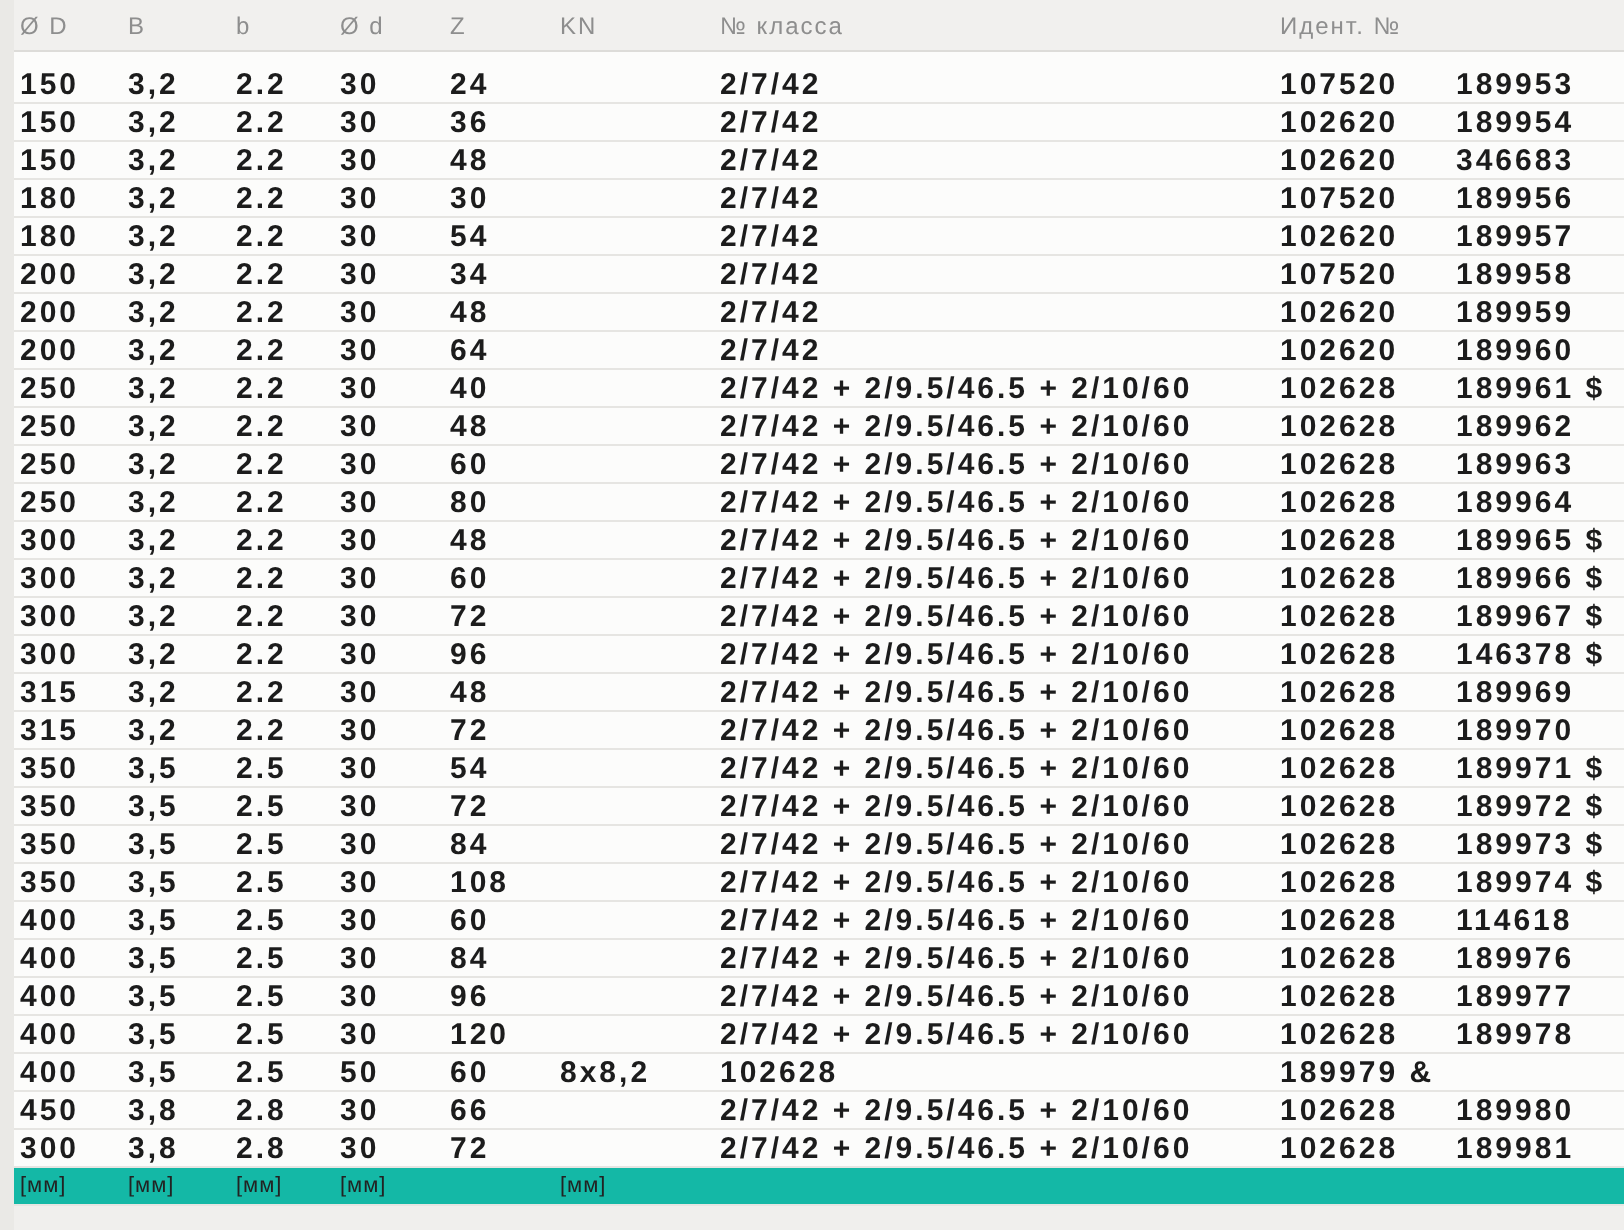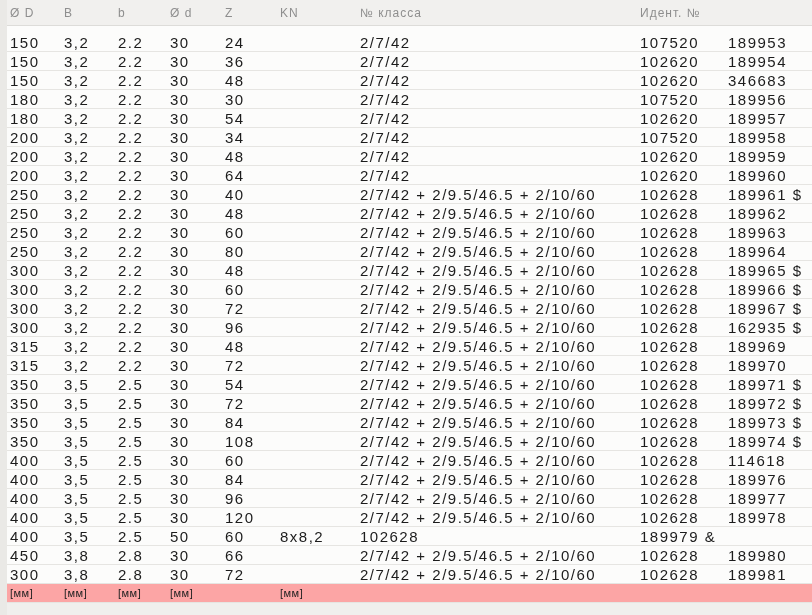--- a/index.html
+++ b/index.html
@@ -49,24 +49,25 @@
     background: #fcfcfb;
   }
   .data-row {
     height: 19px;
     background: #fcfcfb;
     border-bottom: 1px solid #e6e5e2;
     color: #1c1c1c;
     font-size: 15px;
     letter-spacing: 1.5px;
     white-space: nowrap;
+    font-weight: bold;
   }
   .units-row {
     height: 19px;
-    background: #fca5a5;
+    background: #14b8a6;
     border-bottom: 1px solid #e6e5e2;
     color: #222;
     font-size: 11px;
     letter-spacing: 0.5px;
   }
   .cell {
     overflow: visible;
     white-space: nowrap;
   }
 </style>
@@ -255,21 +256,21 @@
         </div>
         <div class="data-row">
           <div class="cell c0">300</div>
           <div class="cell c1">3,2</div>
           <div class="cell c2">2.2</div>
           <div class="cell c3">30</div>
           <div class="cell c4">96</div>
           <div class="cell c5"></div>
           <div class="cell c6">2/7/42 + 2/9.5/46.5 + 2/10/60</div>
           <div class="cell c7">102628</div>
-          <div class="cell c8">162935 $</div>
+          <div class="cell c8">146378 $</div>
         </div>
         <div class="data-row">
           <div class="cell c0">315</div>
           <div class="cell c1">3,2</div>
           <div class="cell c2">2.2</div>
           <div class="cell c3">30</div>
           <div class="cell c4">48</div>
           <div class="cell c5"></div>
           <div class="cell c6">2/7/42 + 2/9.5/46.5 + 2/10/60</div>
           <div class="cell c7">102628</div>

